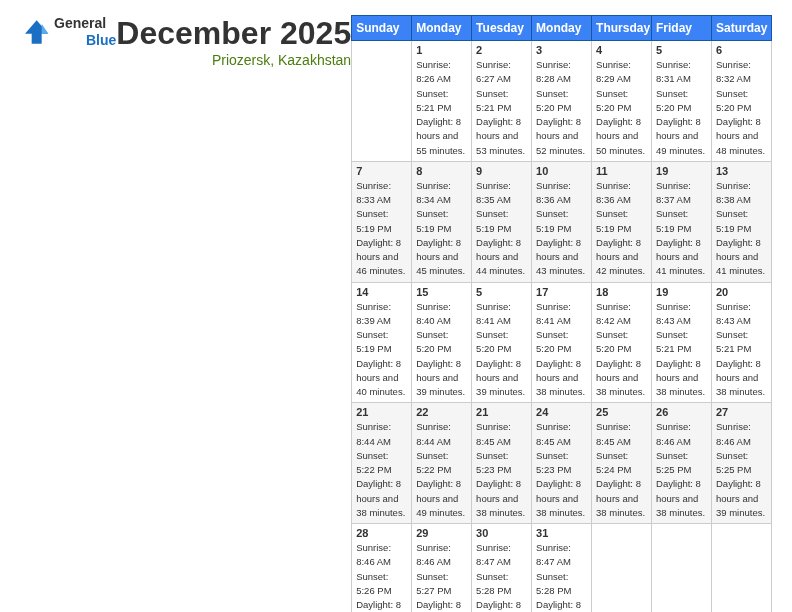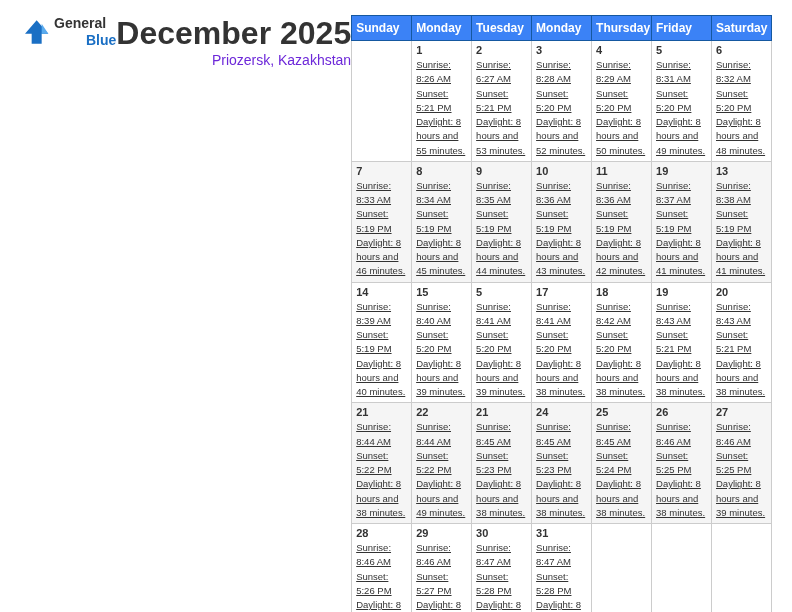--- a/index.html
+++ b/index.html
@@ -41,21 +41,21 @@
     .title-block {
       text-align: right;
     }
     .main-title {
       font-size: 32px;
       font-weight: bold;
       color: #333;
     }
     .subtitle {
       font-size: 14px;
-      color: #6d28d9;
+      color: #4d7c0f;
     }
     .calendar {
       flex: 1;
       border: 1px solid #ccc;
       border-collapse: collapse;
       width: 100%;
       table-layout: fixed;
     }
     .calendar thead tr th {
       background-color: #3b82f6;
@@ -79,21 +79,20 @@
       background: #f5f5f5;
     }
     .day-number {
       font-weight: bold;
       font-size: 11px;
       display: block;
       margin-bottom: 2px;
     }
     .day-info {
       line-height: 1.5;
-      text-decoration: underline;
     }
     .empty-cell {
       background: #fff !important;
     }
   </style>
 </head>
 <body>
 
 <div class="page">
   <div class="header">

